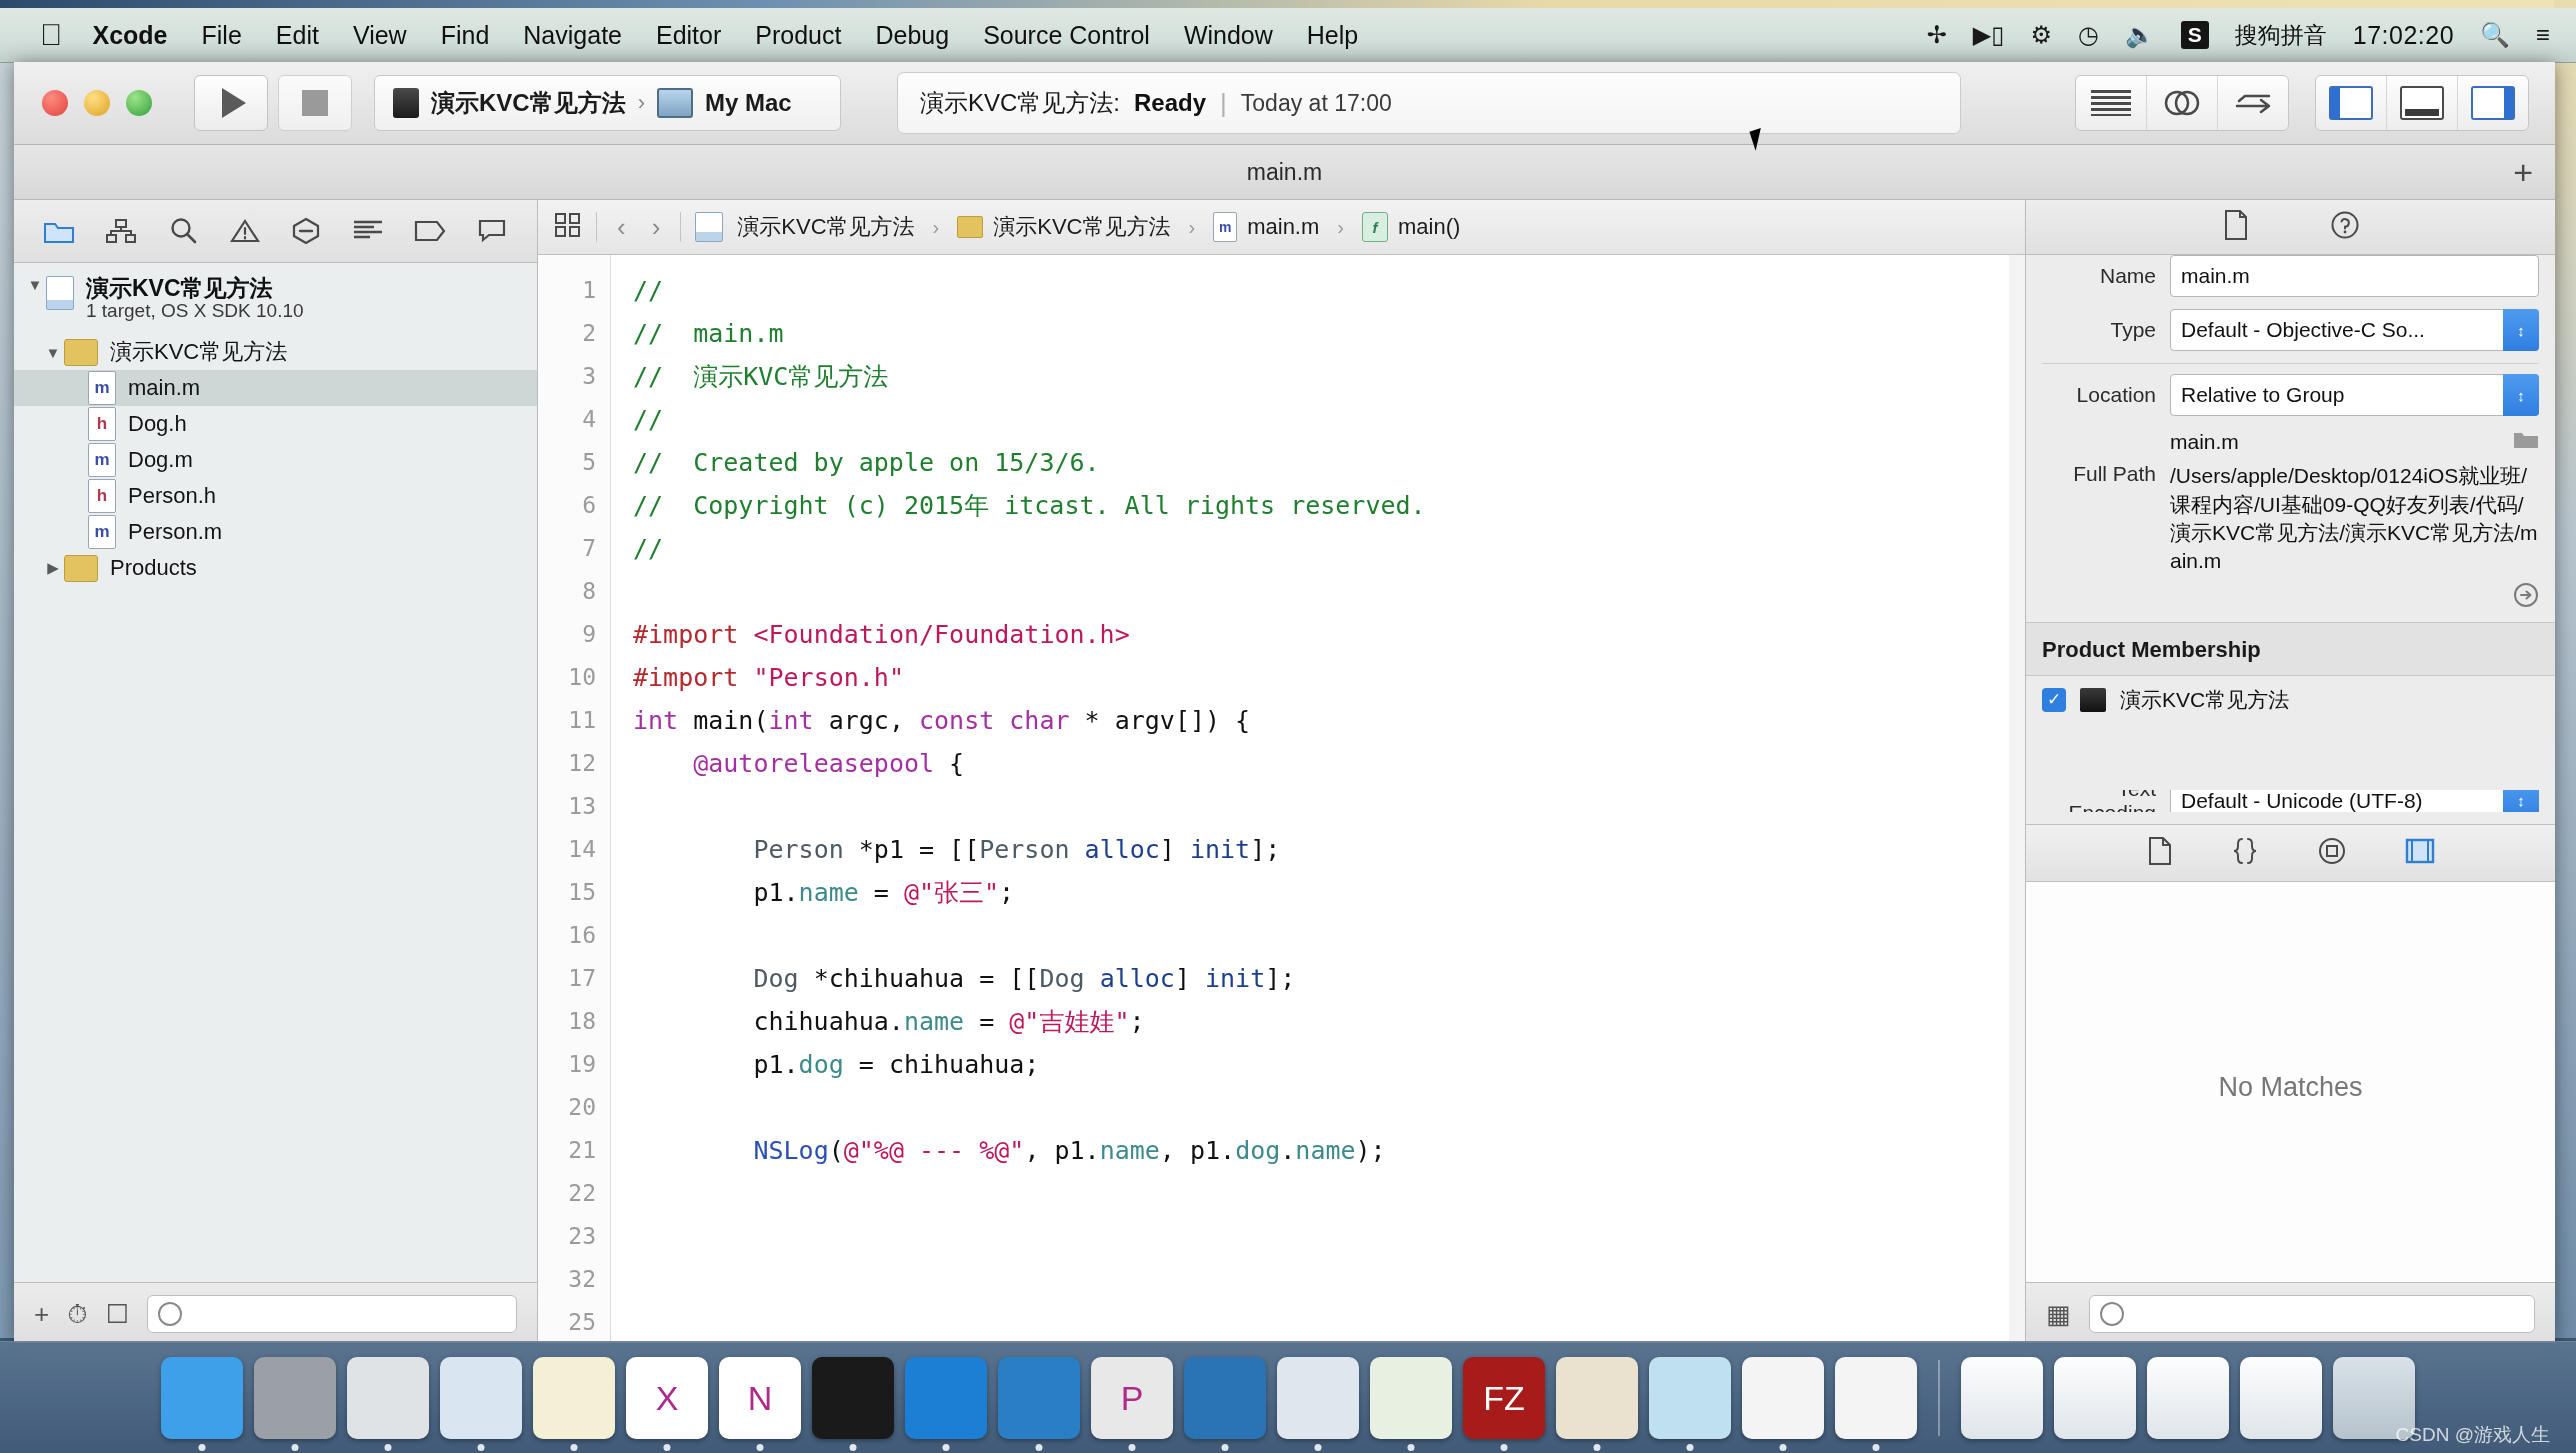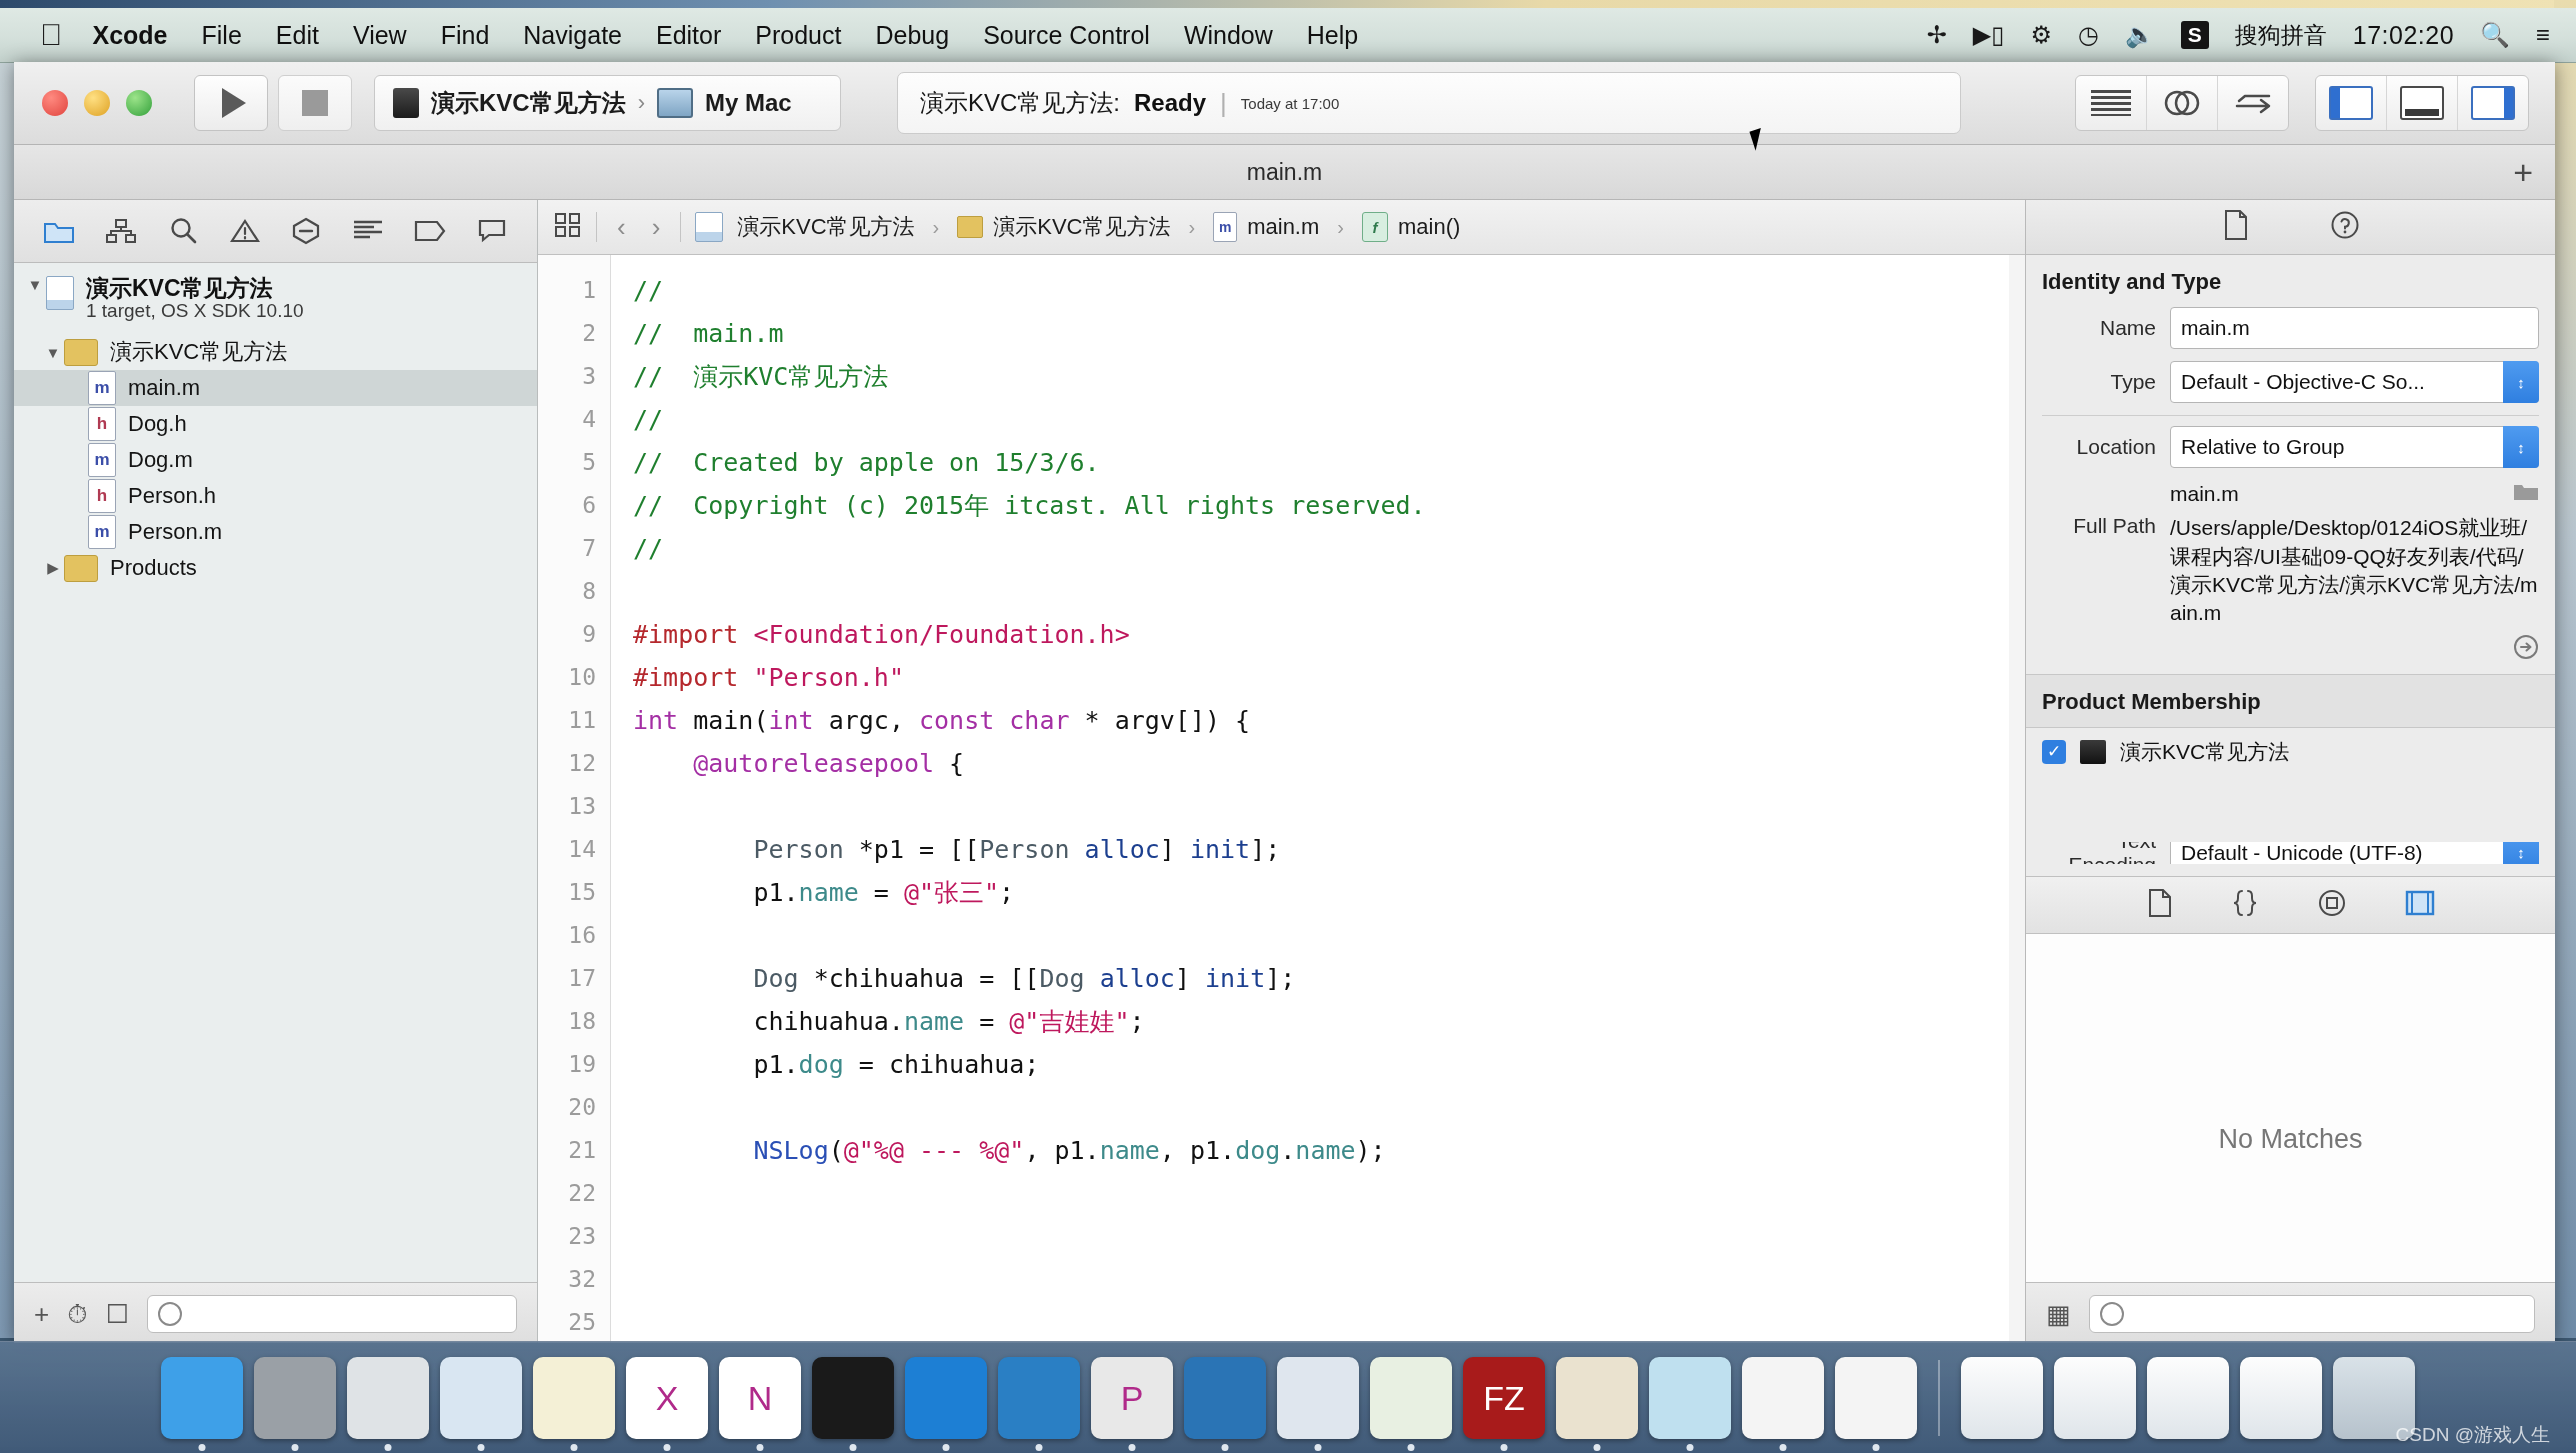--- a/index.html
+++ b/index.html
@@ -50,21 +50,21 @@
     border:1px solid #c8c8c8;border-radius:6px;display:flex;align-items:center;padding:0 18px;gap:12px;}
   .scheme-txt{font-size:24px;color:#1b1b1b;font-weight:bold;}
   .chev{color:#8a8a8a;font-size:22px;}
   .dev-ico{width:26px;height:30px;background:linear-gradient(180deg,#4a4a4a,#1b1b1b);border-radius:3px;}
   .mac-ico{width:32px;height:26px;background:linear-gradient(180deg,#b9d4ea,#7fa5c4);border:2px solid #4f6d85;border-radius:3px;}
   .statusbar{margin-left:56px;height:60px;flex:0 0 1018px;background:linear-gradient(180deg,#fdfdfd,#f4f4f4);
     border:1px solid #cbcbcb;border-radius:7px;display:flex;align-items:center;padding:0 22px;gap:14px;}
   .st-proj{font-size:24px;color:#161616;}
   .st-ready{font-size:24px;color:#111;font-weight:bold;}
   .st-div{color:#b0b0b0;font-size:26px;}
-  .st-date{font-size:15px;color:#3a3a3a;}
+  .st-date{font-size:23px;color:#3a3a3a;}
   .toolbar-right{position:absolute;right:26px;display:flex;align-items:center;gap:26px;}
   .seg{display:flex;background:linear-gradient(180deg,#fdfdfd,#ededed);border:1px solid #c6c6c6;border-radius:6px;overflow:hidden;}
   .seg > div{width:70px;height:54px;display:flex;align-items:center;justify-content:center;border-right:1px solid #d6d6d6;}
   .seg > div:last-child{border-right:none;}
   .pane-ico{width:40px;height:30px;border:2px solid #4a4a4a;border-radius:3px;position:relative;background:#fff;}
   .pane-ico.left::before{content:"";position:absolute;left:0;top:0;bottom:0;width:9px;background:#2f6fd0;}
   .pane-ico.bottom::after{content:"";position:absolute;left:3px;right:3px;bottom:2px;height:7px;background:#3a3a3a;}
   .pane-ico.right::before{content:"";position:absolute;right:0;top:0;bottom:0;width:9px;background:#2f6fd0;}
   .pane-ico.left,.pane-ico.right{border-color:#3a6fbf;}
   .lines-ico{width:40px;height:26px;background:
@@ -466,21 +466,20 @@
           <span>
             <svg width="30" height="30" viewBox="0 0 30 30">
                 <circle cx="15" cy="15" r="12.5" fill="none" stroke="#4a4a4a" stroke-width="2"></circle>
                 <path d="M11.5 11.5 a3.8 3.8 0 1 1 3.5 5.2 v1.8" fill="none" stroke="#4a4a4a" stroke-width="2" stroke-linecap="round"></path>
                 <circle cx="15" cy="22" r="1.4" fill="#4a4a4a"></circle>
               </svg>
           </span>
         </div>
 
         <div class="insp-body">
-          <div class="sec-title">Identity and Type</div>
 
           <div class="frow">
             <span class="flabel">Name</span>
             <span class="ffield">main.m</span>
           </div>
           <div class="frow">
             <span class="flabel">Type</span>
             <span class="fpopup">
               <span>Default - Objective-C So...</span>
               <span class="stepper">↕</span>

